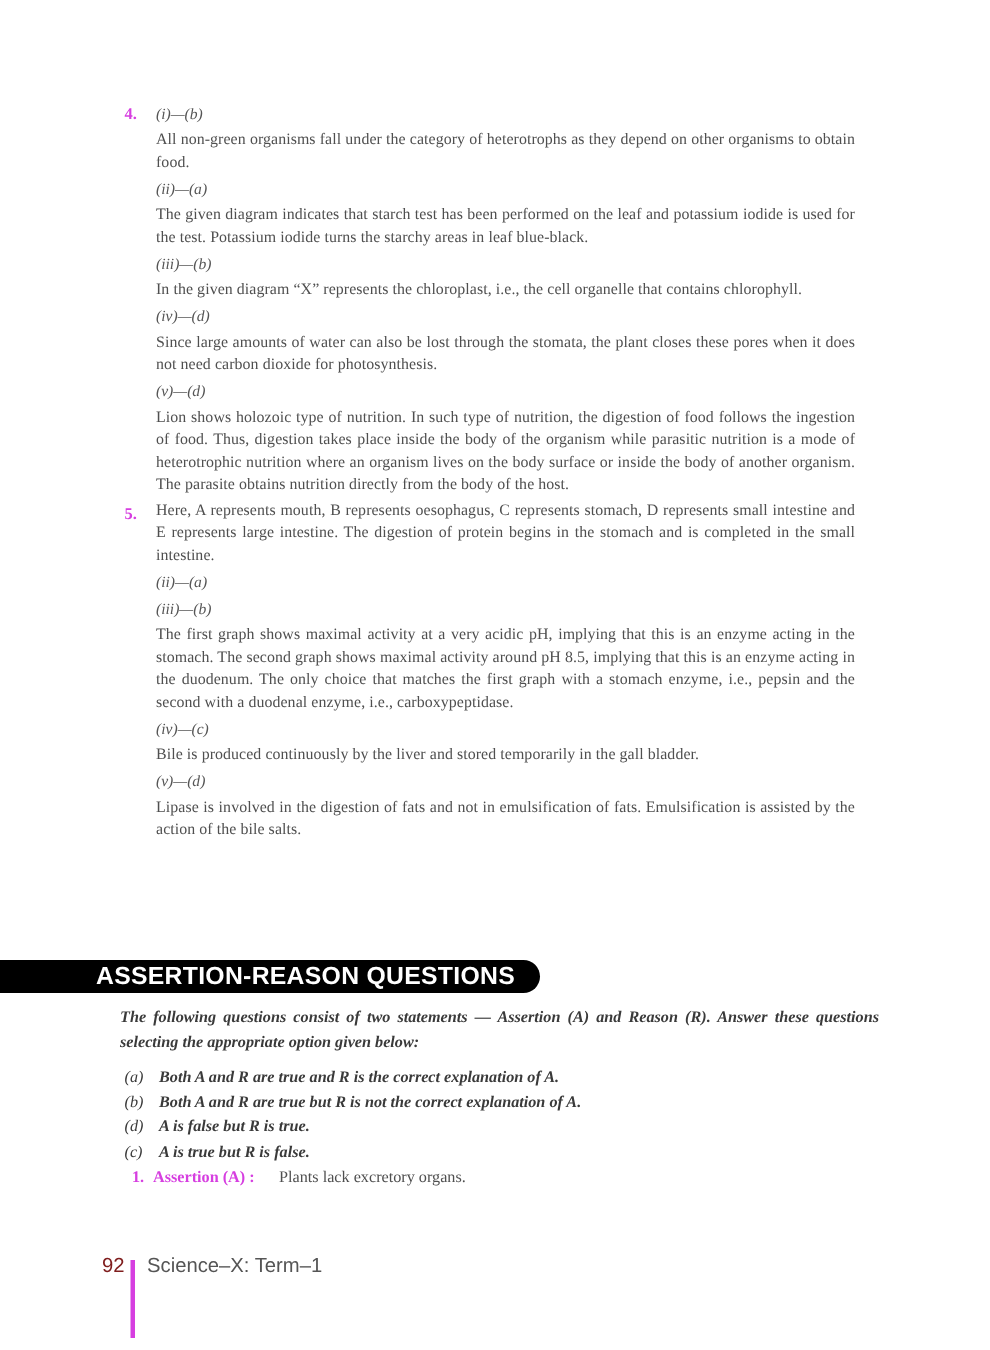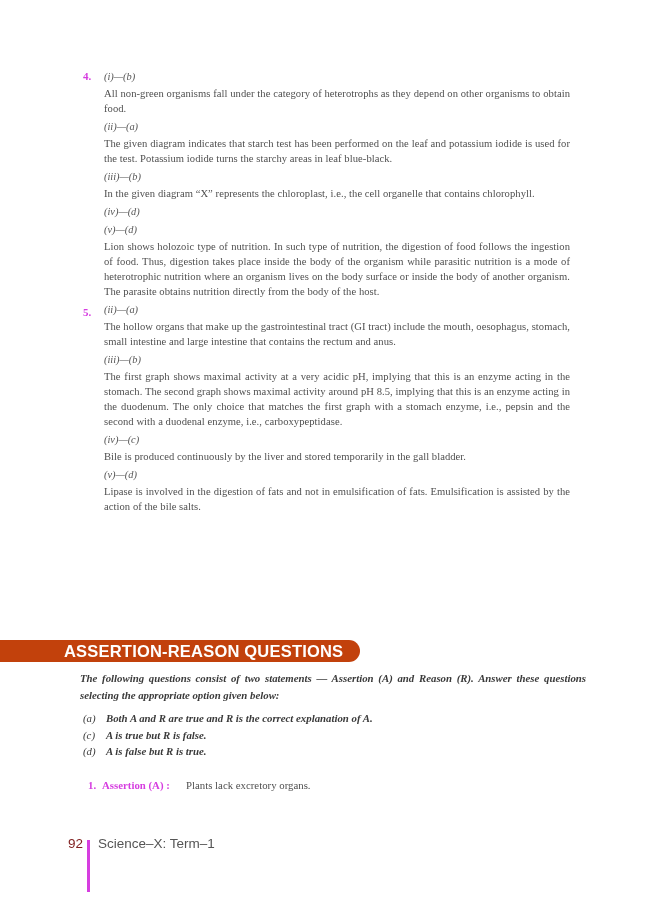--- a/index.html
+++ b/index.html
@@ -4,21 +4,21 @@
 <style>
   html, body { margin: 0; padding: 0; background: #ffffff; }
   body { width: 660px; height: 900px; position: relative; overflow: hidden;
          font-family: "Liberation Serif", "DejaVu Serif", serif; color: #4a4a4a; }
   .content { position: absolute; left: 104px; top: 66px; width: 478px; font-size: 10.6px; line-height: 15px; }
   .qnum { position: absolute; left: -21px; color: #d63ee0; font-weight: bold; font-size: 11px; }
   .qblock { position: relative; }
   .sub { font-style: italic; color: #555; font-size: 10.4px; margin: 3px 0 2px 0; }
   .para { text-align: justify; margin: 0 12px 2px 0; color: #4f4f4f; letter-spacing: 0.05px; }
   .section-bar { position: absolute; left: 0; top: 640px; width: 360px; height: 22px;
-                 background: #c2410c; border-radius: 0 12px 12px 0; }
+                 background: #000000; border-radius: 0 12px 12px 0; }
   .section-title { position: absolute; left: 64px; top: 0; line-height: 22px; color: #ffffff;
                    font-family: "Liberation Sans", "DejaVu Sans", sans-serif; font-weight: bold; font-size: 16.5px; letter-spacing: 0.2px; }
   .instructions { position: absolute; left: 80px; top: 670px; width: 506px; font-style: italic; font-weight: bold;
                   font-size: 10.8px; line-height: 17px; color: #3a3a3a; text-align: justify; }
   .options { position: absolute; left: 83px; top: 710px; font-style: italic; font-size: 10.8px; line-height: 16.5px; color: #3a3a3a; }
   .opt-letter { font-weight: normal; display: inline-block; width: 23px; }
   .opt-text { font-weight: bold; }
   .ar { position: absolute; left: 88px; top: 776px; font-size: 10.8px; line-height: 18px; }
   .ar-row { display: flex; }
   .ar-num { color: #d63ee0; font-weight: bold; width: 14px; }
@@ -35,46 +35,48 @@
 <div class="content">
   <div class="qblock">
     <span class="qnum">4.</span>
     <div class="sub">(i)—(b)</div>
     <p class="para">All non-green organisms fall under the category of heterotrophs as they depend on other organisms to obtain food.</p>
     <div class="sub">(ii)—(a)</div>
     <p class="para">The given diagram indicates that starch test has been performed on the leaf and potassium iodide is used for the test. Potassium iodide turns the starchy areas in leaf blue-black.</p>
     <div class="sub">(iii)—(b)</div>
     <p class="para">In the given diagram “X” represents the chloroplast, i.e., the cell organelle that contains chlorophyll.</p>
     <div class="sub">(iv)—(d)</div>
+    <p class="para">Since large amounts of water can also be lost through the stomata, the plant closes these pores when it does not need carbon dioxide for photosynthesis.</p>
     <div class="sub">(v)—(d)</div>
     <p class="para">Lion shows holozoic type of nutrition. In such type of nutrition, the digestion of food follows the ingestion of food. Thus, digestion takes place inside the body of the organism while parasitic nutrition is a mode of heterotrophic nutrition where an organism lives on the body surface or inside the body of another organism. The parasite obtains nutrition directly from the body of the host.</p>
   </div>
   <div class="qblock">
     <span class="qnum" style="top:3px">5.</span>
+    <p class="para">Here, A represents mouth, B represents oesophagus, C represents stomach, D represents small intestine and E represents large intestine. The digestion of protein begins in the stomach and is completed in the small intestine.</p>
     <div class="sub">(ii)—(a)</div>
-    <p class="para">The hollow organs that make up the gastrointestinal tract (GI tract) include the mouth, oesophagus, stomach,  small intestine and large intestine that contains the rectum and anus.</p>
     <div class="sub">(iii)—(b)</div>
     <p class="para">The first graph shows maximal activity at a very acidic pH, implying that this is an enzyme acting in the stomach. The second graph shows maximal activity around pH 8.5, implying that this is an enzyme acting in the duodenum. The only choice that matches the first graph with a stomach enzyme, i.e., pepsin and the second with a duodenal enzyme, i.e., carboxypeptidase.</p>
     <div class="sub">(iv)—(c)</div>
     <p class="para">Bile is produced continuously by the liver and stored temporarily in the gall bladder.</p>
     <div class="sub">(v)—(d)</div>
     <p class="para">Lipase is involved in the digestion of fats and not in emulsification of fats. Emulsification is assisted by the action of the bile salts.</p>
   </div>
 </div>
 
 <div class="section-bar">
   <span class="section-title">ASSERTION-REASON QUESTIONS</span>
 </div>
 
 <div class="instructions">The following questions consist of two statements — Assertion (A) and Reason (R). Answer these questions selecting the appropriate option given below:</div>
 
 <div class="options">
   <div><span class="opt-letter">(a)</span><span class="opt-text">Both A and R are true and R is the correct explanation of A.</span></div>
+  <div><span class="opt-letter">(b)</span><span class="opt-text">Both A and R are true but R is not the correct explanation of A.</span></div>
+  <div><span class="opt-letter">(d)</span><span class="opt-text">A is false but R is true.</span></div>
   <div><span class="opt-letter">(c)</span><span class="opt-text">A is true but R is false.</span></div>
-  <div><span class="opt-letter">(d)</span><span class="opt-text">A is false but R is true.</span></div>
 </div>
 
 <div class="ar">
   <div class="ar-row">
     <span class="ar-num">1.</span>
     <span class="ar-label">Assertion (A) :</span>
     <span class="ar-text">Plants lack excretory organs.</span>
   </div>
 </div>
 

